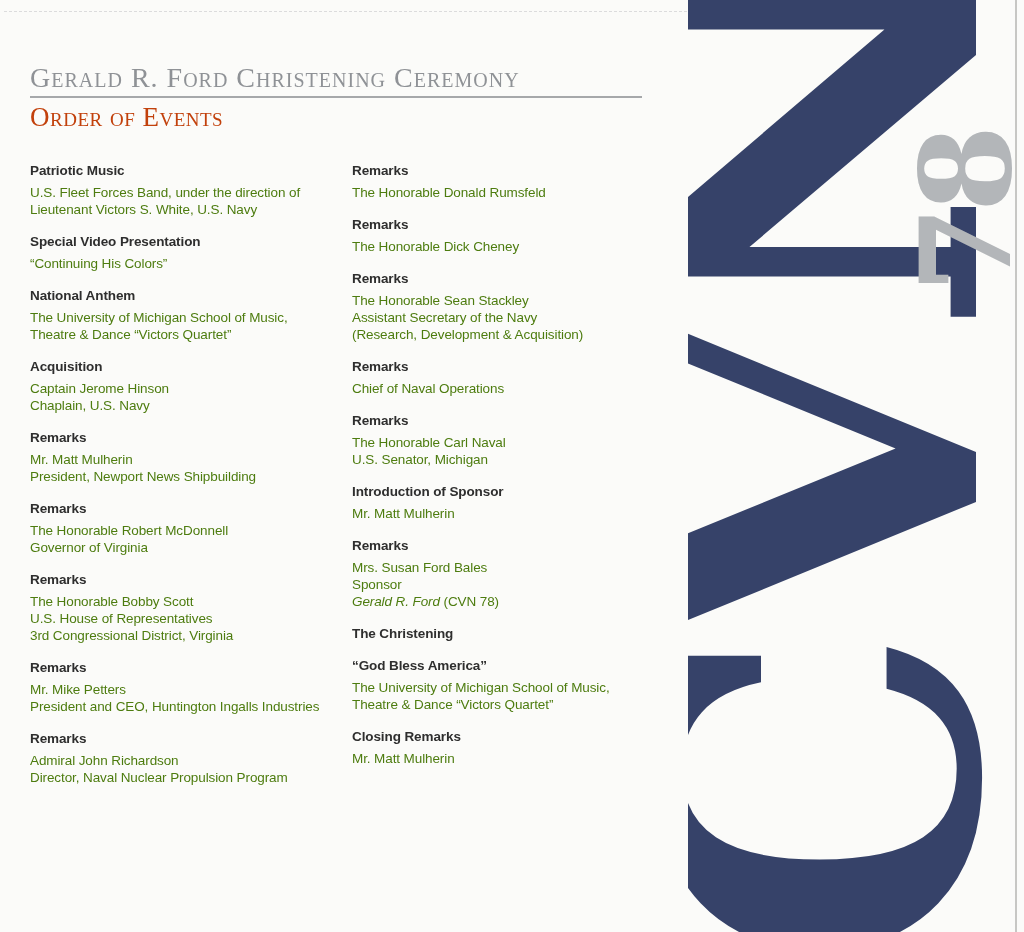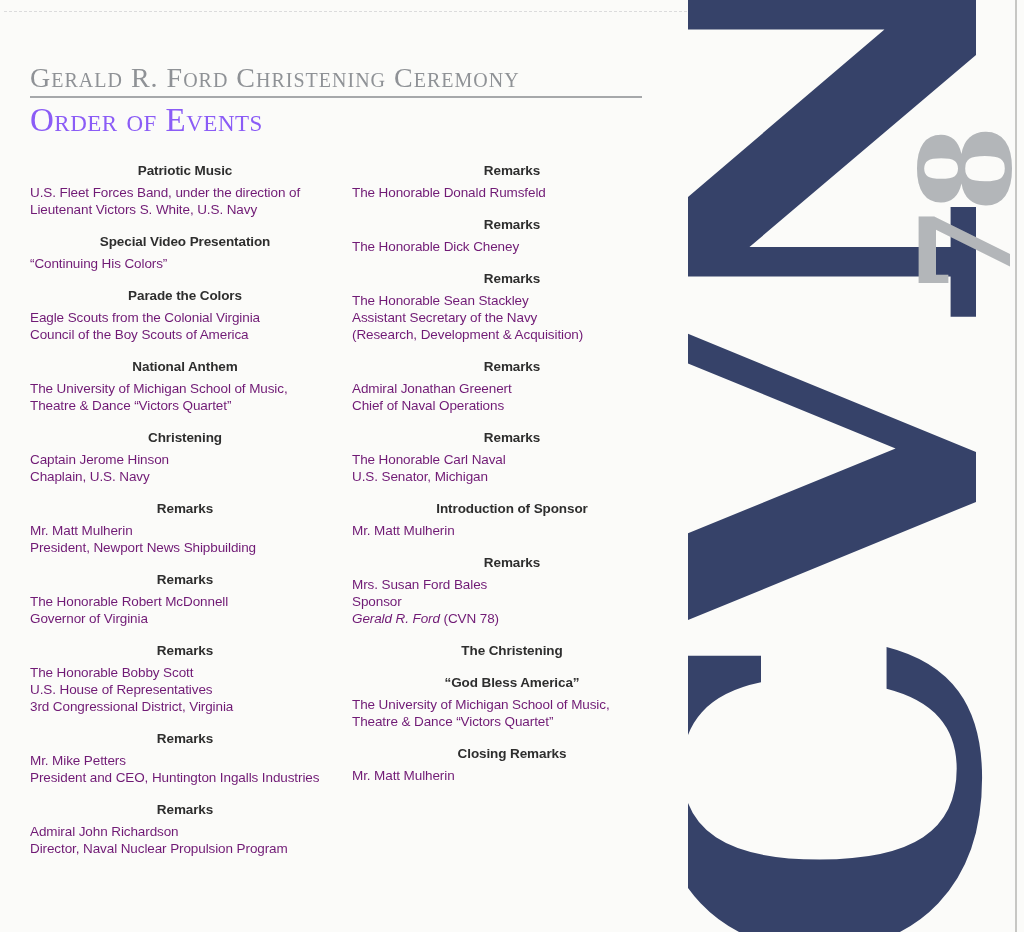--- a/index.html
+++ b/index.html
@@ -34,42 +34,41 @@
   .rule {
     margin-top: 4px;
     width: 612px; height: 2px;
     background: #a6a8aa;
   }
   h2 {
     margin: 6px 0 0 0;
     font-family: "Liberation Serif", serif;
     font-variant: small-caps;
     font-weight: normal;
-    font-size: 33px; line-height: 1;
+    font-size: 27px; line-height: 1;
     letter-spacing: 0.5px;
-    color: #8b5cf6;
+    color: #c2410c;
   }
   
   .columns { position: absolute; left: 30px; top: 162px; width: 650px; }
   .col { position: absolute; top: 0; width: 310px; }
   .col-left  { left: 0; }
   .col-right { left: 322px; width: 320px; }
   .item { margin: 0 0 15px 0; }
   .item h3 {
     margin: 0 0 5px 0;
     font-size: 13.5px; line-height: 17px;
     font-weight: bold;
     color: #2e2e2e;
     letter-spacing: -0.1px;
-    text-align: center;
   }
   .item p {
     margin: 0;
     font-size: 13.5px; line-height: 17px;
-    color: #701a75;
+    color: #4d7c0f;
     letter-spacing: -0.1px;
   }
   .item p em { font-style: italic; }
   
   .side-art {
     position: absolute; left: 688px; top: 0;
     width: 336px; height: 932px;
     overflow: hidden;
   }
   .cvn {
@@ -119,31 +118,26 @@
         <div class="item">
           <h3>Patriotic Music</h3>
           <p>U.S. Fleet Forces Band, under the direction of</p>
           <p>Lieutenant Victors S. White, U.S. Navy</p>
         </div>
         <div class="item">
           <h3>Special Video Presentation</h3>
           <p>“Continuing His Colors”</p>
         </div>
         <div class="item">
-          <h3>Parade the Colors</h3>
-          <p>Eagle Scouts from the Colonial Virginia</p>
-          <p>Council of the Boy Scouts of America</p>
-        </div>
-        <div class="item">
           <h3>National Anthem</h3>
           <p>The University of Michigan School of Music,</p>
           <p>Theatre &amp; Dance “Victors Quartet”</p>
         </div>
         <div class="item">
-          <h3>Christening</h3>
+          <h3>Acquisition</h3>
           <p>Captain Jerome Hinson</p>
           <p>Chaplain, U.S. Navy</p>
         </div>
         <div class="item">
           <h3>Remarks</h3>
           <p>Mr. Matt Mulherin</p>
           <p>President, Newport News Shipbuilding</p>
         </div>
         <div class="item">
           <h3>Remarks</h3>
@@ -177,21 +171,20 @@
           <p>The Honorable Dick Cheney</p>
         </div>
         <div class="item">
           <h3>Remarks</h3>
           <p>The Honorable Sean Stackley</p>
           <p>Assistant Secretary of the Navy</p>
           <p>(Research, Development &amp; Acquisition)</p>
         </div>
         <div class="item">
           <h3>Remarks</h3>
-          <p>Admiral Jonathan Greenert</p>
           <p>Chief of Naval Operations</p>
         </div>
         <div class="item">
           <h3>Remarks</h3>
           <p>The Honorable Carl Naval</p>
           <p>U.S. Senator, Michigan</p>
         </div>
         <div class="item">
           <h3>Introduction of Sponsor</h3>
           <p>Mr. Matt Mulherin</p>

